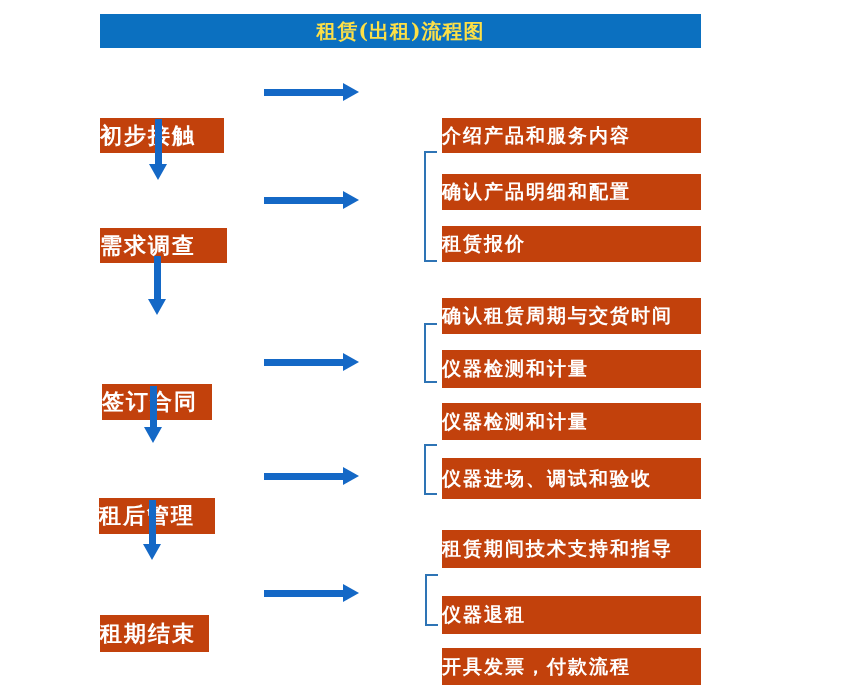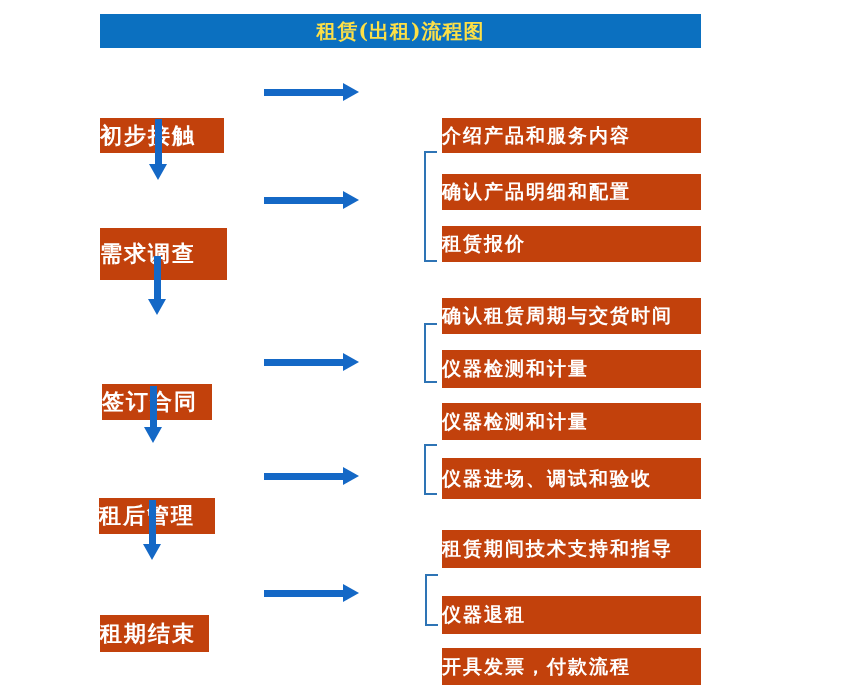--- a/index.html
+++ b/index.html
@@ -14,21 +14,21 @@
   }
   .box{
     position:absolute;background:#c2410c;color:#ffffff;font-weight:bold;
     display:flex;align-items:center;box-sizing:border-box;padding-left:0;
     letter-spacing:2px;white-space:nowrap;overflow:hidden;margin-top:40px;
   }
   .lbox{font-size:22px;}
   .rbox{left:442px;width:259px;font-size:19px;}
   
   .s1{left:100px;top:78px;width:124px;height:35px;}
-  .s2{left:100px;top:188px;width:127px;height:52px;}
+  .s2{left:100px;top:188px;width:127px;height:35px;}
   .s3{left:102px;top:344px;width:110px;height:36px;}
   .s4{left:99px;top:458px;width:116px;height:36px;}
   .s5{left:100px;top:575px;width:109px;height:37px;}
   
   .r1{top:78px;height:35px;}
   .r2a{top:134px;height:36px;}
   .r2b{top:186px;height:36px;}
   .r2c{top:258px;height:36px;}
   .r3a{top:310px;height:38px;}
   .r3b{top:363px;height:37px;}

